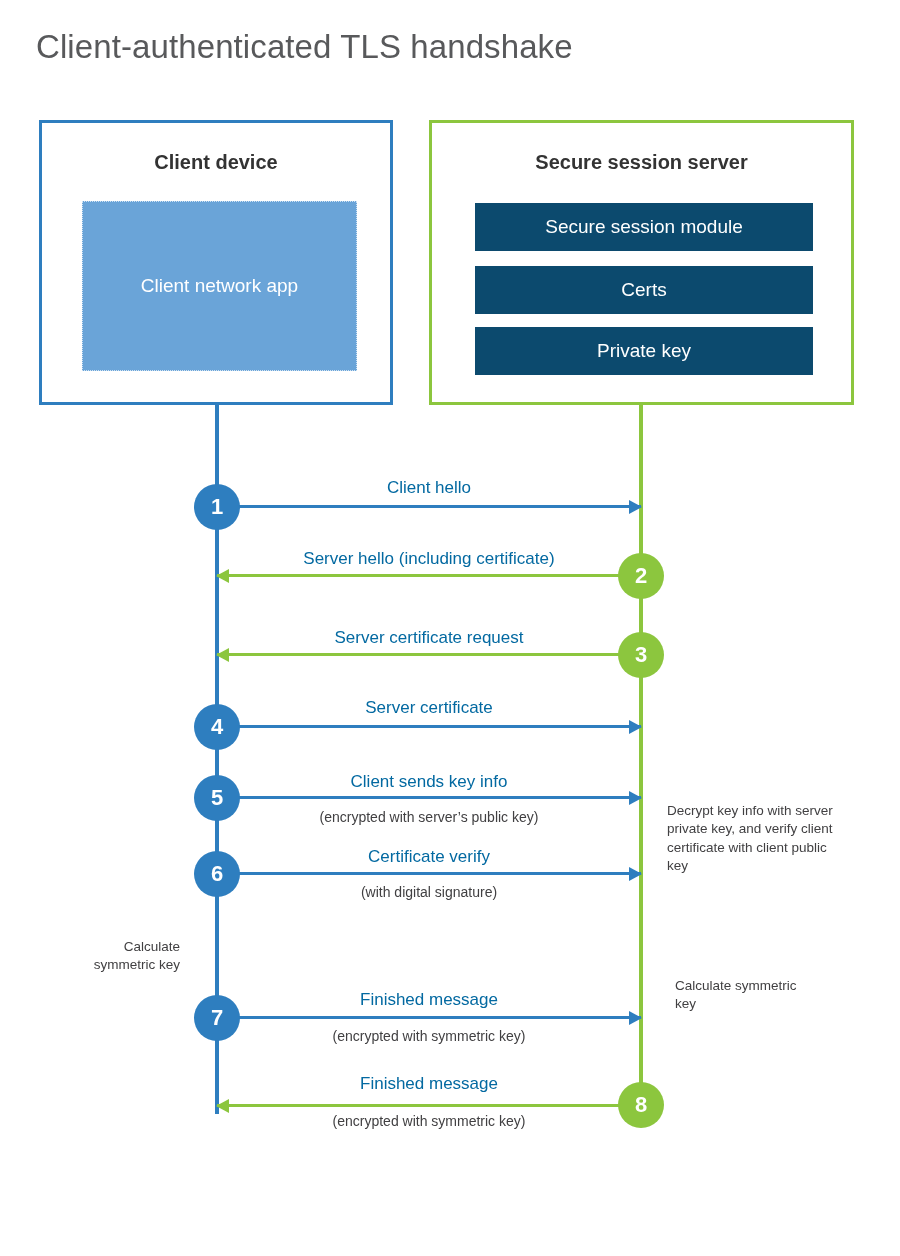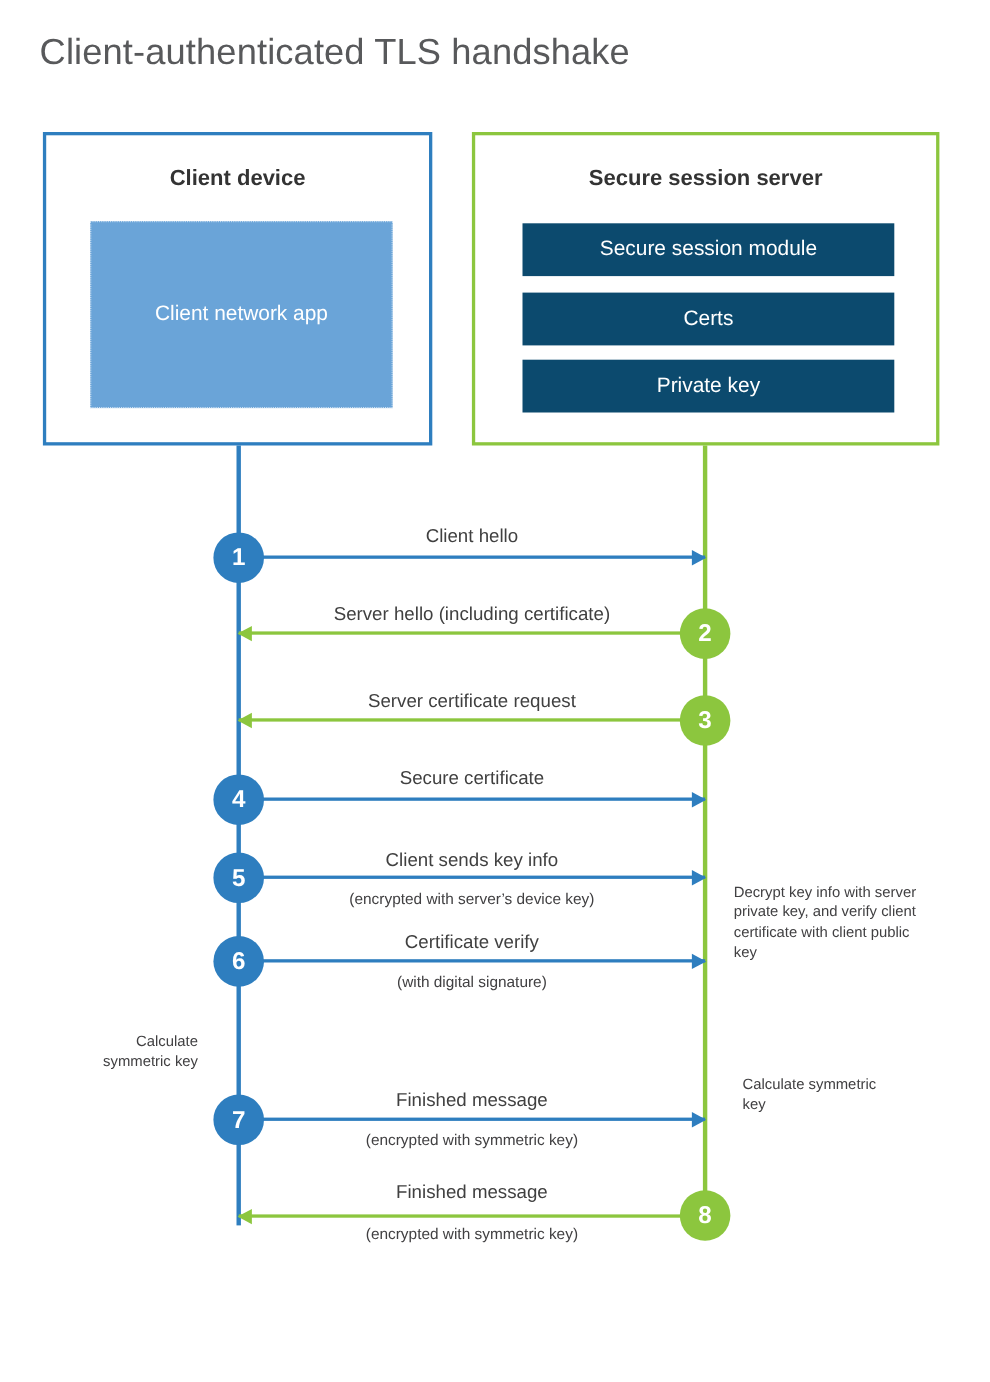--- a/index.html
+++ b/index.html
@@ -65,21 +65,21 @@
   .step{
     position:absolute;width:46px;height:46px;border-radius:50%;
     display:flex;align-items:center;justify-content:center;
     color:#ffffff;font-size:22px;font-weight:bold;
   }
   .step.blue{background:#2E7EBF;left:194px;}
   .step.green{background:#8CC63E;left:618px;}
 
   
   .msg-label{
-    position:absolute;text-align:center;font-size:17px;color:#404040;
+    position:absolute;text-align:center;font-size:17px;color:#0369a1;
     white-space:nowrap;
   }
   .msg-sub{
     position:absolute;text-align:center;font-size:14px;color:#414042;
     white-space:nowrap;
   }
 
   
   .note{position:absolute;font-size:13.5px;line-height:1.36;color:#414042;}
   .note-left{text-align:right;}
@@ -118,31 +118,31 @@
       <span class="head"></span>
     </div>
   <div class="step green" style="top:553px;">2</div>
 
   <div class="msg-label" style="left:217px;top:628px;width:424px;">Server certificate request</div>
   <div class="arrow green to-left" style="left:217px;top:653px;width:424px;">
       <span class="head"></span>
     </div>
   <div class="step green" style="top:632px;">3</div>
 
-  <div class="msg-label" style="left:217px;top:698px;width:424px;">Secure certificate</div>
+  <div class="msg-label" style="left:217px;top:698px;width:424px;">Server certificate</div>
   <div class="arrow blue to-right" style="left:217px;top:725px;width:424px;">
       <span class="head"></span>
     </div>
   <div class="step blue" style="top:704px;">4</div>
 
   <div class="msg-label" style="left:217px;top:772px;width:424px;">Client sends key info</div>
   <div class="arrow blue to-right" style="left:217px;top:796px;width:424px;">
       <span class="head"></span>
     </div>
-  <div class="msg-sub" style="left:217px;top:809px;width:424px;">(encrypted with server’s device key)</div>
+  <div class="msg-sub" style="left:217px;top:809px;width:424px;">(encrypted with server’s public key)</div>
   <div class="step blue" style="top:775px;">5</div>
 
   <div class="msg-label" style="left:217px;top:847px;width:424px;">Certificate verify</div>
   <div class="arrow blue to-right" style="left:217px;top:872px;width:424px;">
       <span class="head"></span>
     </div>
   <div class="msg-sub" style="left:217px;top:884px;width:424px;">(with digital signature)</div>
   <div class="step blue" style="top:851px;">6</div>
 
   <div class="msg-label" style="left:217px;top:990px;width:424px;">Finished message</div>

